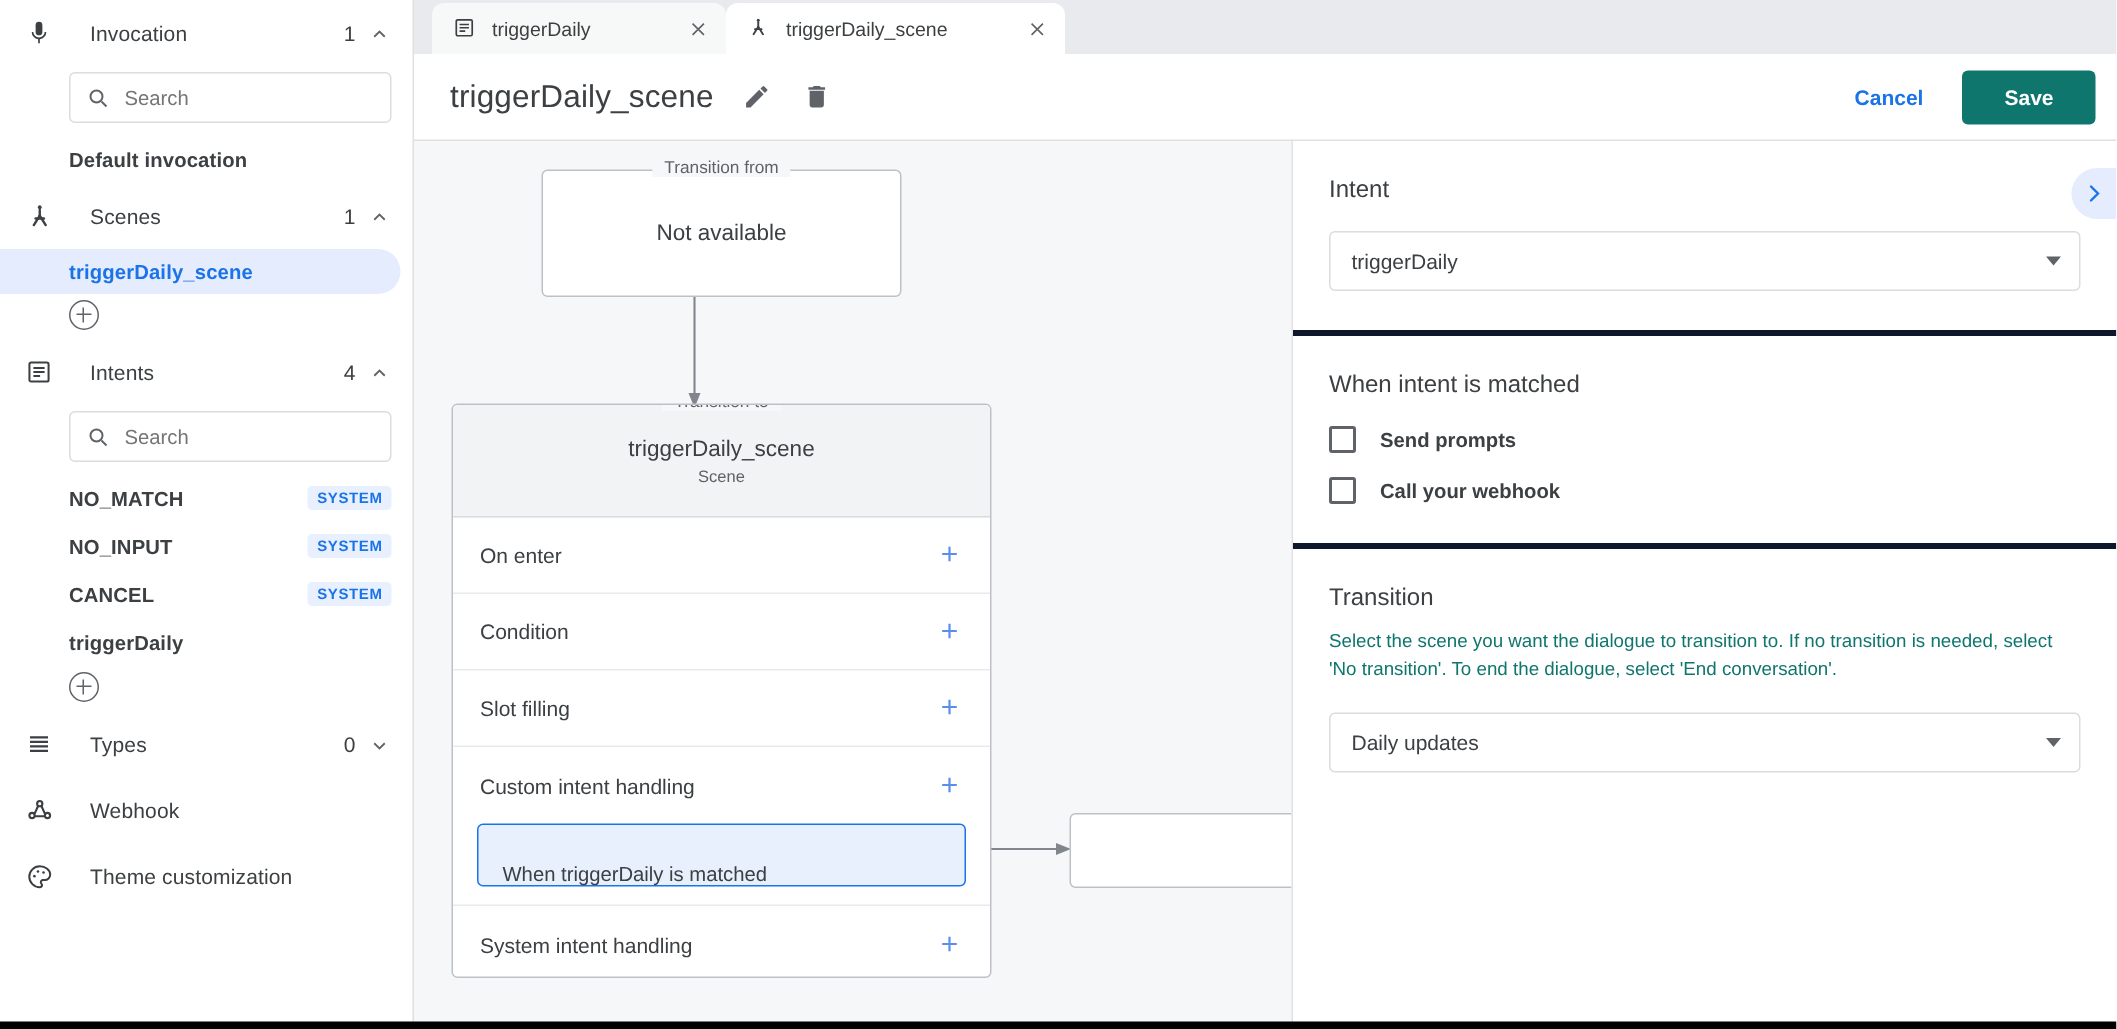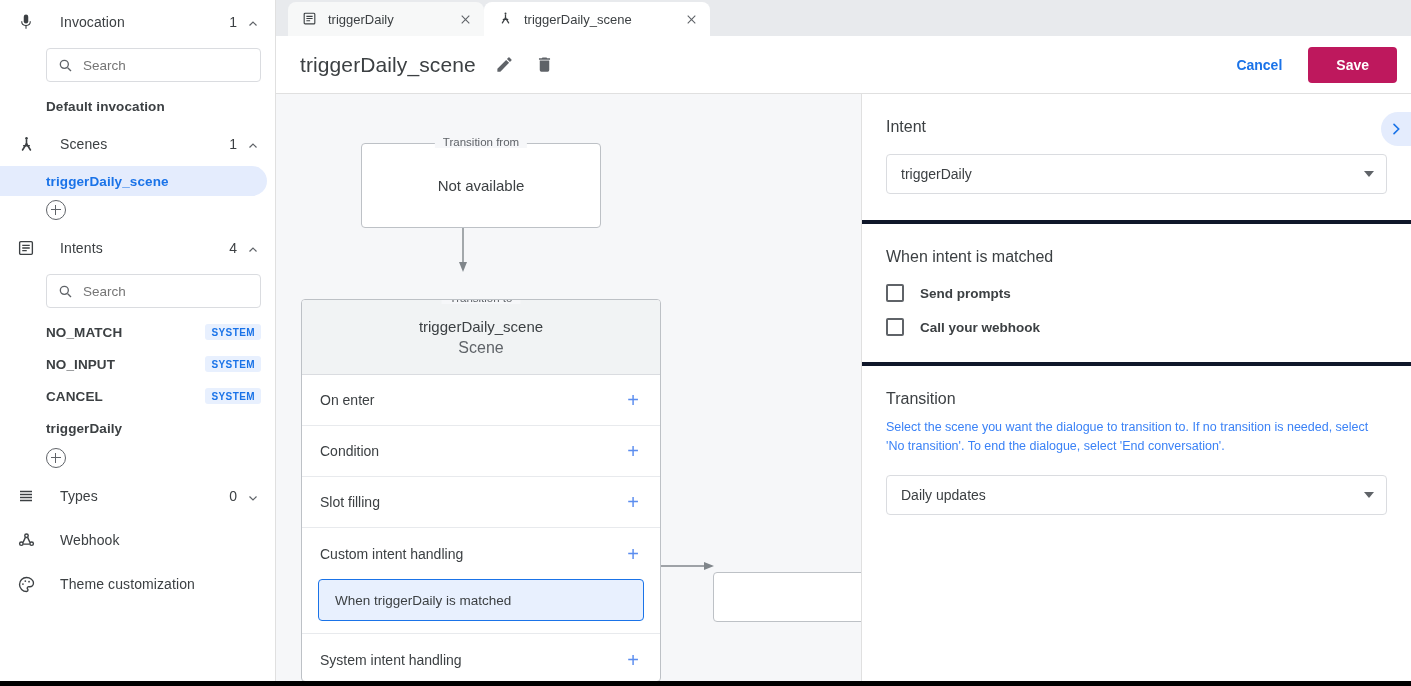--- a/index.html
+++ b/index.html
@@ -141,41 +141,40 @@
     align-items: center; justify-content: center;
   }
   .head-spacer { flex: 1 1 auto; }
   .btn-text {
     font-size: 14px; color: #1a73e8; font-weight: bold;
     padding: 8px 14px; border-radius: 4px; cursor: pointer;
     background: none; border: 0; font-family: inherit;
   }
   .btn-filled {
     font-size: 14px; color: #fff; font-weight: bold;
-    background: #be185d; border: 0; border-radius: 4px;
+    background: #0f766e; border: 0; border-radius: 4px;
     padding: 10px 28px; margin-left: 12px; cursor: pointer;
     font-family: inherit;
   }
 
   
   .body { flex: 1 1 auto; display: flex; position: relative; min-height: 0; }
 
   .canvas {
     flex: 1 1 auto; position: relative;
     background: #f6f7f9;
     overflow: hidden;
   }
 
   
   .node {
     position: absolute;
     background: #fff;
     border: 1px solid #bdc1c6;
     border-radius: 4px;
-    margin-top: 30px;
   }
   .node-legend {
     position: absolute; top: -8px; left: 50%;
     transform: translateX(-50%);
     background: #f6f7f9;
     padding: 0 8px;
     font-size: 11.5px; color: #5f6368;
     white-space: nowrap;
   }
 
@@ -189,21 +188,21 @@
     left: 25px; top: 175px; width: 360px; height: 383px;
     border: 1px solid #bdc1c6; border-radius: 4px; overflow: hidden;
   }
   .scene-head {
     background: #f1f3f4; height: 75px;
     display: flex; flex-direction: column;
     align-items: center; justify-content: center;
     border-bottom: 1px solid #dadce0;
   }
   .scene-head .sh-title { font-size: 15px; color: #3c4043; }
-  .scene-head .sh-sub { font-size: 16px; color: #5f6368; margin-top: 4px; }
+  .scene-head .sh-sub { font-size: 11px; color: #5f6368; margin-top: 4px; }
 
   .scene-row {
     height: 51px;
     display: flex; align-items: center;
     padding: 0 18px 0 18px;
     border-bottom: 1px solid #e8eaed;
     font-size: 14px; color: #3c4043;
     cursor: pointer;
     gap: 48px;
   }
@@ -212,21 +211,21 @@
     width: 18px; height: 18px; color: #5b8def;
     display: flex; align-items: center; justify-content: center;
     font-size: 20px; line-height: 1; cursor: pointer;
   }
   .handler-wrap { padding: 0 16px 12px 16px; border-bottom: 1px solid #e8eaed; }
   .handler-chip {
     background: #e8f0fe;
     border: 1px solid #1a73e8;
     border-radius: 4px;
     height: 42px;
-    display: flex; align-items: center;
+    display: flex; align-items: flex-end;
     padding: 0 16px;
     font-size: 13.5px; color: #3c4043;
     cursor: pointer;
     position: relative;
   }
   .scene-row.last { border-bottom: 0; }
 
   #node-to {
     left: 437px; top: 448px; width: 230px; height: 50px;
   }
@@ -243,21 +242,21 @@
   .panel {
     flex: 0 0 550px; width: 550px;
     background: #fff;
     border-left: 1px solid #e0e0e0;
     position: relative;
     overflow-y: auto;
   }
   .panel-sec { padding: 24px 24px 26px 24px; border-bottom: 4px solid #0f172a; }
   .panel-sec.nobd { border-bottom: 0; }
   .panel-h { font-size: 16px; color: #3c4043; margin: 0 0 18px 0; font-weight: normal; }
-  .panel-desc { font-size: 12.5px; color: #3b82f6; line-height: 1.55; margin: -8px 0 18px 0; }
+  .panel-desc { font-size: 12.5px; color: #0f766e; line-height: 1.55; margin: -8px 0 18px 0; }
   .select {
     height: 40px; border: 1px solid #dadce0; border-radius: 4px;
     display: flex; align-items: center; padding: 0 12px 0 14px;
     font-size: 14px; color: #3c4043; cursor: pointer; background: #fff;
   }
   .select .sel-val { flex: 1 1 auto; }
   .sel-arrow {
     width: 0; height: 0;
     border-left: 5px solid transparent;
     border-right: 5px solid transparent;

